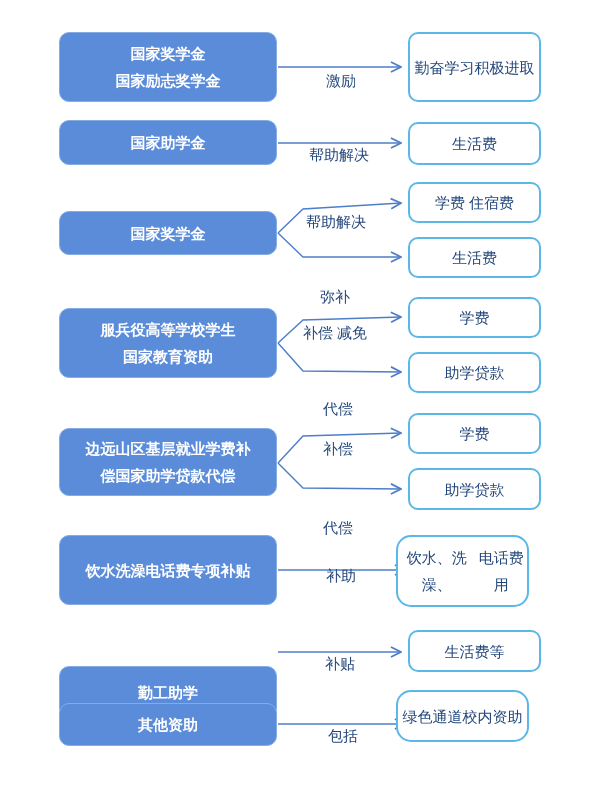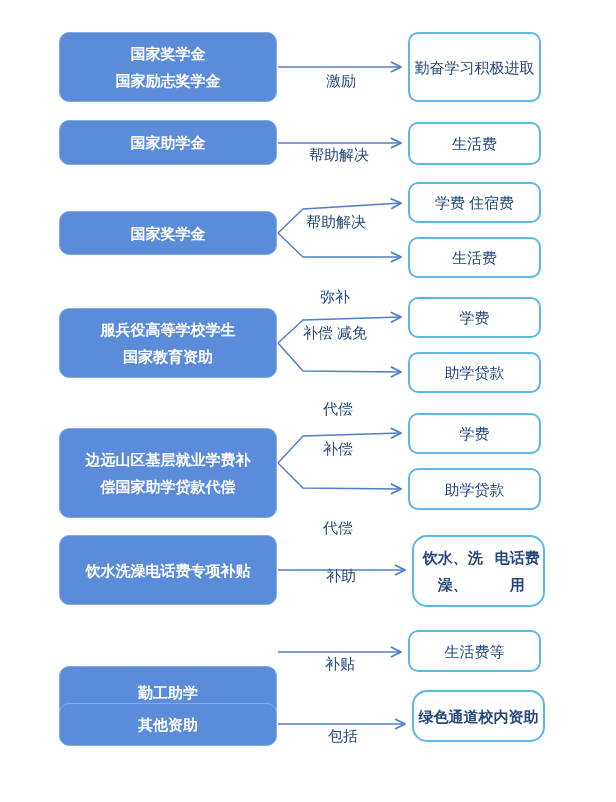--- a/index.html
+++ b/index.html
@@ -58,21 +58,21 @@
     border-radius: 10px;
     color: var(--target-text, #24477b);
     font-size: 15px;
     line-height: 27px;
     display: flex;
     align-items: center;
     justify-content: center;
     text-align: center;
     box-sizing: border-box;
   }
-  .tgt.big { border-radius: 15px; left: 412px; font-weight: bold; }
+  .tgt.big { border-radius: 15px; left: 396px; }
   .lbl {
     position: absolute;
     transform: translateX(-50%);
     color: var(--label-text, #24477b);
     font-size: 15px;
     line-height: 18px;
     white-space: nowrap;
     margin-top: 28px;
   }
 </style>
@@ -107,21 +107,21 @@
   <div class="src" style="top:120px;height:45px">
     <span>国家助学金</span>
   </div>
   <div class="src" style="top:211px;height:44px">
     <span>国家奖学金</span>
   </div>
   <div class="src" style="top:308px;height:70px">
     <span>服兵役高等学校学生</span>
     <span>国家教育资助</span>
   </div>
-  <div class="src" style="top:428px;height:90px">
+  <div class="src" style="top:428px;height:68px">
     <span>边远山区基层就业学费补</span>
     <span>偿国家助学贷款代偿</span>
   </div>
   <div class="src" style="top:535px;height:70px">
     <span>饮水洗澡电话费专项补贴</span>
   </div>
   <div class="src" style="top:666px;height:52px">
     <span>勤工助学</span>
   </div>
   <div class="src" style="top:703px;height:43px">

